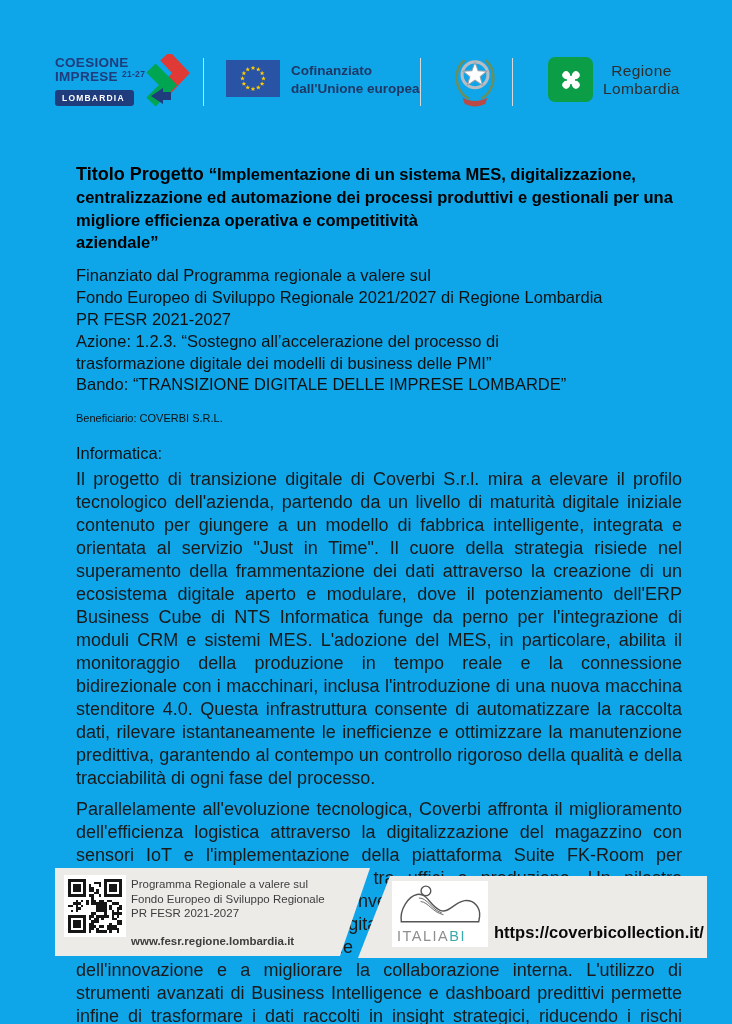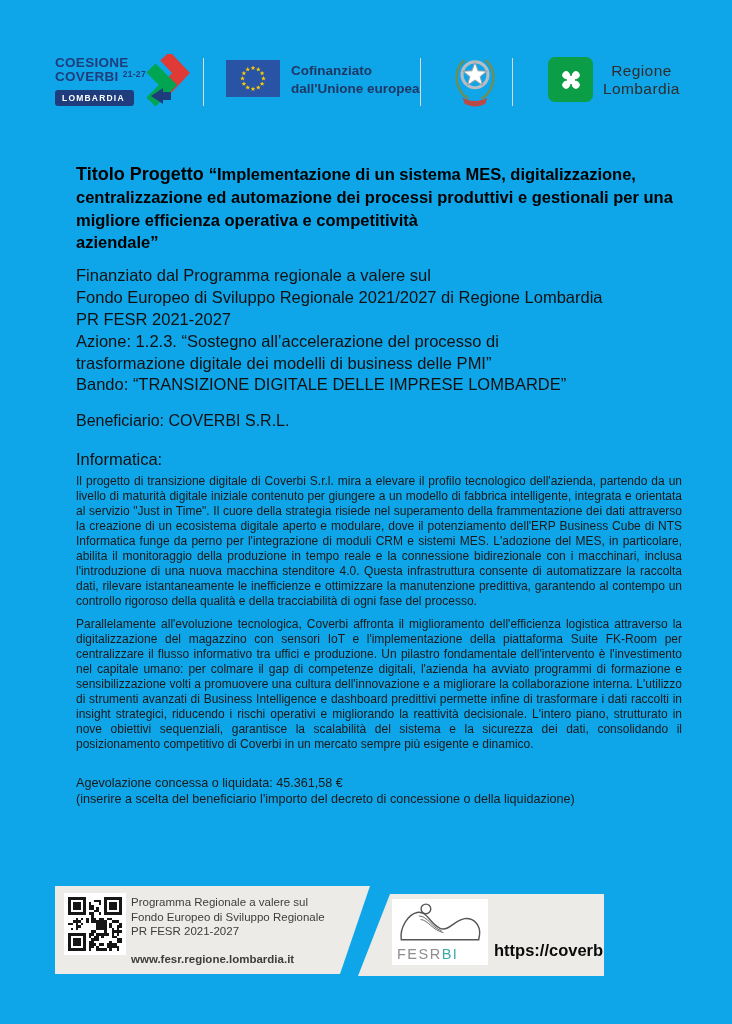--- a/index.html
+++ b/index.html
@@ -28,30 +28,30 @@
   .regione { position:absolute; left:548px; top:57px; display:flex; gap:10px; align-items:center;text-align:center; }
   .regione .rose { width:45px; height:45px; background:var(--lombardia_green); border-radius:7px; display:flex; align-items:center; justify-content:center; }
   .regione .cap { color:#2e2e2e; font-size:15.5px; line-height:1.12; letter-spacing:.4px; white-space:pre-line; }
 
   
   .content { position:absolute; left:76px; top:162px; width:606px; }
   .title { font-weight:bold; color:#000; line-height:1.34; }
   .title .prefix { font-size:18px; }
   .title .quoted { font-size:16.5px; white-space:pre-line; }
   .funding { margin-top:12px; font-size:16.5px; line-height:21.8px; white-space:pre-line; color:#111; }
-  .beneficiary { margin-top:16px; font-size:16px; color:#111; }
+  .beneficiary { margin-top:16px; font-size:11px; color:#111; }
   .desc-heading { margin-top:20px; font-size:16.5px; color:#111; }
-  .para { margin-top:5px; font-size:12px; line-height:15px; text-align:justify; color:#1a1a1a; }
+  .para { margin-top:5px; font-size:18px; line-height:23px; text-align:justify; color:#1a1a1a; }
   .para + .para { margin-top:8px; }
   .amount-total { margin-top:27px; font-size:12.6px; color:#1a1a1a; }
   .amount-granted { margin-top:24px; font-size:12.6px; color:#1a1a1a; }
   .amount-note { margin-top:2px; font-size:12.6px; color:#1a1a1a; }
 
   
-  .footer { position:absolute; left:55px; top:884px; width:549px; height:95px; }
+  .footer { position:absolute; left:55px; top:866px; width:652px; height:95px; }
   .band-left { position:absolute; left:0; top:2px; width:315px; height:88px; background:var(--footer_gray);
       clip-path:polygon(0 0, 100% 0, calc(100% - 30px) 100%, 0 100%); }
   .qr-box { position:absolute; left:9px; top:7px; width:62px; height:62px; background:#fff; padding:4px; }
   .band-left .ftxt { position:absolute; left:76px; top:9px; font-size:11.5px; line-height:14.5px; color:#3d3d3d; white-space:pre-line; }
   .band-left .furl { position:absolute; left:76px; bottom:9px; font-size:11.5px; font-weight:bold; color:#3d3d3d; }
 
   .band-right { position:absolute; left:303px; top:10px; right:0; height:82px; background:var(--footer_gray);
       clip-path:polygon(32px 0, 100% 0, 100% 100%, 0 100%); }
   .brand-box { position:absolute; left:34px; top:5px; width:96px; height:66px; background:#fff; padding:2px 4px; }
   .brand-word { position:absolute; left:5px; bottom:3px; font-size:14.5px; letter-spacing:1.5px; color:#8e8e8e; }
@@ -61,21 +61,21 @@
 </head>
 <body>
 
 <div class="page">
 
   <div class="header">
 
     <div class="coesione">
       <div class="txt">
         <div class="l1">COESIONE</div>
-        <div class="l2"><span>COVERBI</span> <span class="years">21-27</span></div>
+        <div class="l2"><span>IMPRESE</span> <span class="years">21-27</span></div>
       </div>
       <div class="badge">LOMBARDIA</div>
       <svg class="arrows" width="52" height="58" viewBox="0 0 52 58">
         <path d="M24 2 L40 19 L24 36" stroke="var(--coesione_red)" stroke-width="13" fill="none"></path>
         <path d="M10 14 L27 31 L10 48" stroke="var(--coesione_green)" stroke-width="13" fill="none"></path>
         <polygon points="22,34 10,42 22,50" fill="var(--navy)"></polygon>
         <rect x="21" y="38" width="9" height="8" fill="var(--navy)"></rect>
       </svg>
     </div>
 
@@ -300,19 +300,19 @@
     </div>
 
     <div class="band-right">
       <div class="brand-box">
         <svg width="88" height="44" viewBox="0 0 100 50">
           <circle cx="34" cy="9" r="5.5" fill="none" stroke="#555" stroke-width="1.6"></circle>
           <path d="M6 44 C4 30 14 15 24 13 C36 11 38 26 50 31 C60 35 66 22 78 20 C90 19 96 29 95 38 L94 44 Z" fill="none" stroke="#555" stroke-width="1.6"></path>
           <path d="M26 17 C36 17 40 30 52 34" fill="none" stroke="#555" stroke-width="1"></path>
           <path d="M28 21 C37 22 41 33 54 36" fill="none" stroke="#555" stroke-width="1"></path>
         </svg>
-        <div class="brand-word"><span>FESR</span><span class="bi">BI</span></div>
+        <div class="brand-word"><span>ITALIA</span><span class="bi">BI</span></div>
       </div>
       <div class="brand-url">https://coverbicollection.it/</div>
     </div>
   </div>
 
 </div>
 
 </body></html>

